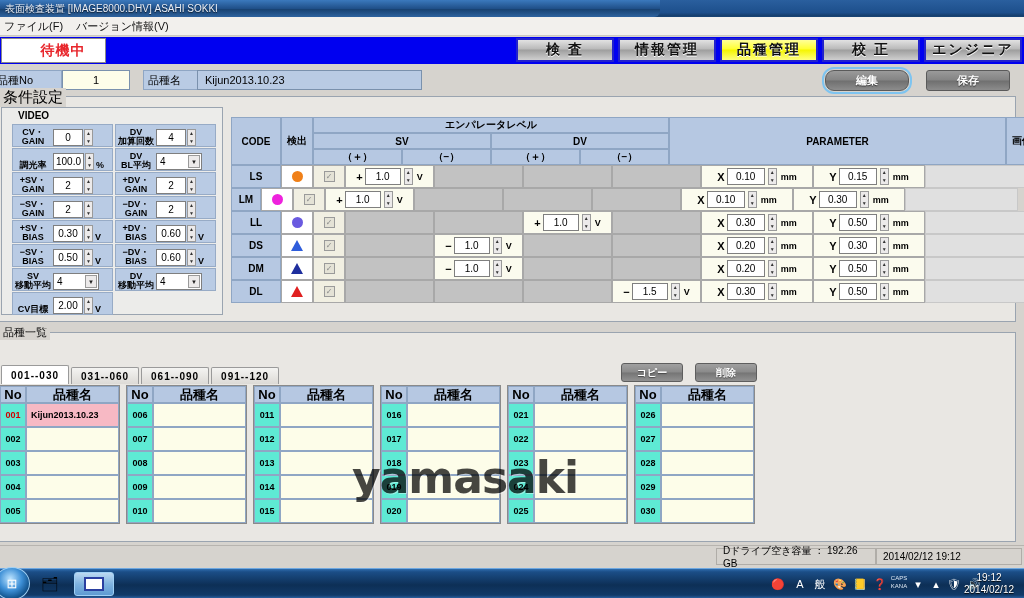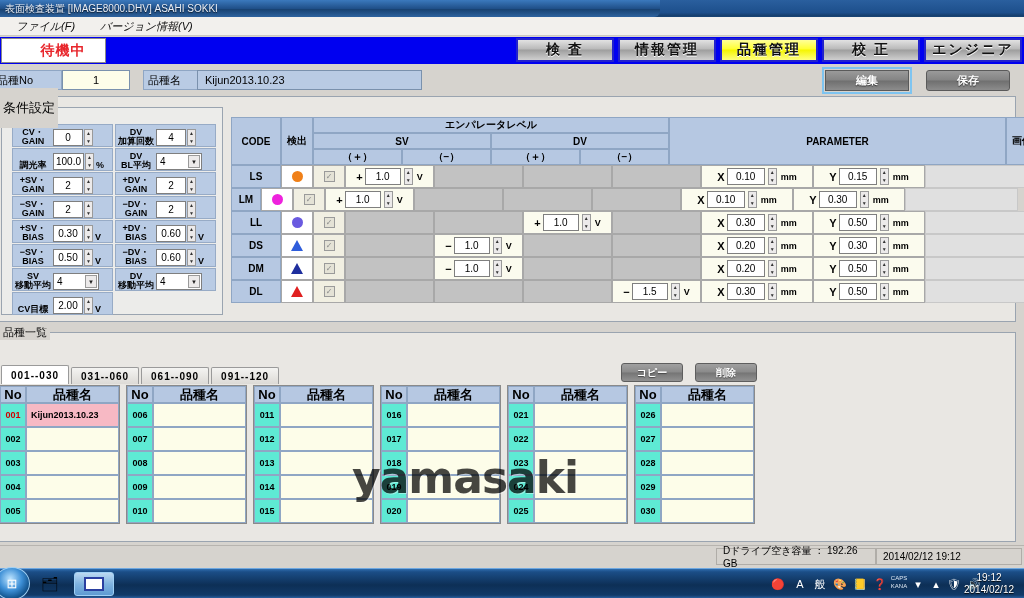--- a/index.html
+++ b/index.html
@@ -26,21 +26,21 @@
     color:#e8eef7; font-size:10px; padding-left:5px; white-space:nowrap;
     text-shadow:0 1px 1px rgba(0,0,0,.6);
   }
 
   
   #menubar{
     position:absolute; left:0; top:17px; width:1024px; height:19px;
     background:#f2f0ed; border-bottom:1px solid #cbc8c3;
     display:flex; align-items:center;
   }
-  #menubar .mi{ font-size:11px; color:#111; padding:1px 9px 1px 16px; white-space:nowrap;font-style:italic; }
+  #menubar .mi{ font-size:11px; color:#111; padding:1px 9px 1px 4px; white-space:nowrap; }
 
   
   #navbar{
     position:absolute; left:0; top:37px; width:1024px; height:27px;
     background:#0000f0; display:flex; align-items:center;
   }
   #status-pill{
     width:105px; height:25px; margin-left:1px;
     background:#ffffff; border:1px solid #8a8a8a;
     display:flex; align-items:center; justify-content:center;
@@ -70,30 +70,30 @@
     display:flex; align-items:center; justify-content:center; font-size:11px; color:#000;
   }
   .hvalue.left{ justify-content:flex-start; padding-left:7px; background:#b9cbe4; }
   .winbtn{
     position:absolute; height:21px; width:84px;
     background:linear-gradient(180deg,#9a9a9a 0%,#848484 48%,#6f6f6f 52%,#8c8c8c 100%);
     border:1px solid #5a5a5a; border-radius:3px;
     display:flex; align-items:center; justify-content:center;
     font-size:11px; color:#fff; text-shadow:0 1px 1px #333; font-weight:bold;
   }
-  .winbtn.focus{ outline:2px solid #7ec4f0; outline-offset:1px; border-radius:0;font-family:Liberation Mono, monospace; }
+  .winbtn.focus{ outline:2px solid #7ec4f0; outline-offset:1px; border-radius:9px;font-family:Liberation Mono, monospace; }
 
   
   #condbox{
     position:absolute; left:-8px; top:96px; width:1024px; height:226px;
     border:1px solid #9aa4b0; background:#e9e7e3;
   }
   #condlabel{
-    position:absolute; left:0px; top:88px; font-size:13px; color:#000;
-    background:#d6d3ce; padding:11px 3px; z-index:5;
+    position:absolute; left:0px; top:88px; font-size:15px; color:#000;
+    background:#d6d3ce; padding:0 3px; z-index:5;
   }
 
   
   #videobox{
     position:absolute; left:8px; top:10px; width:222px; height:208px;
     border:1px solid #9aa4b0; background:#ececea;
   }
   #videolabel{
     position:absolute; left:14px; top:2px; font-size:10px; font-weight:bold; color:#000;
     background:#ececea; padding:0 2px;

